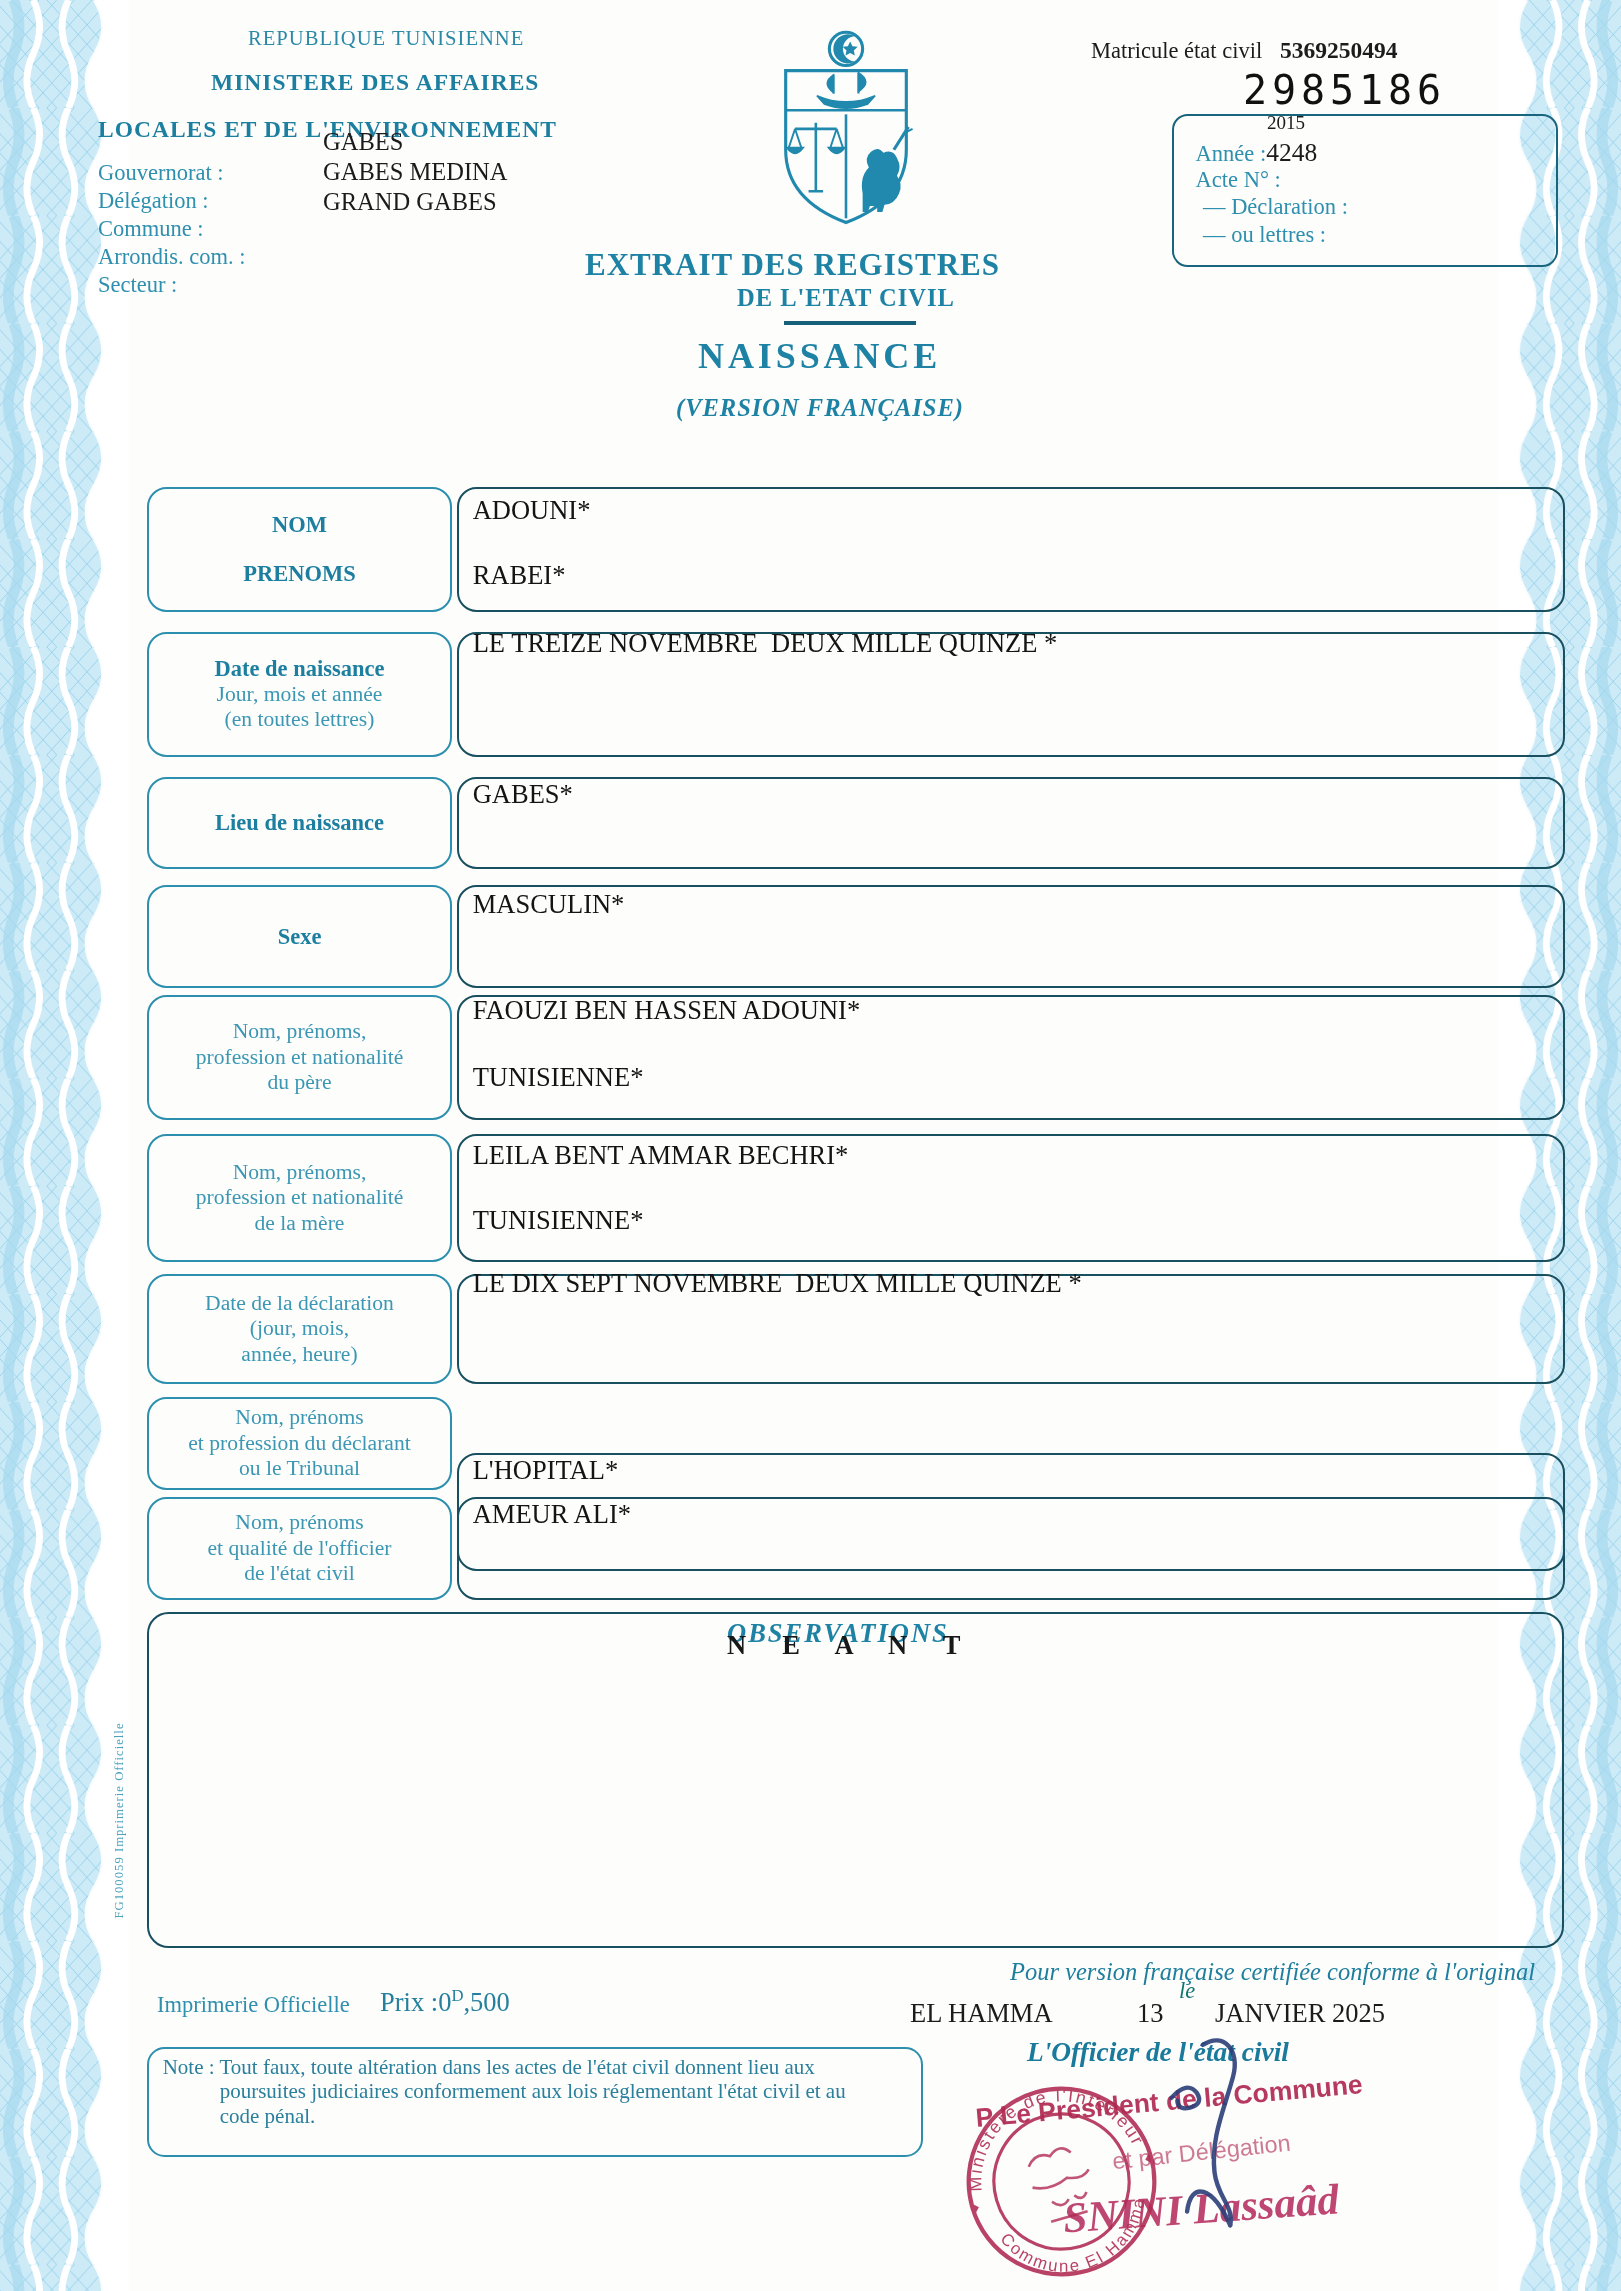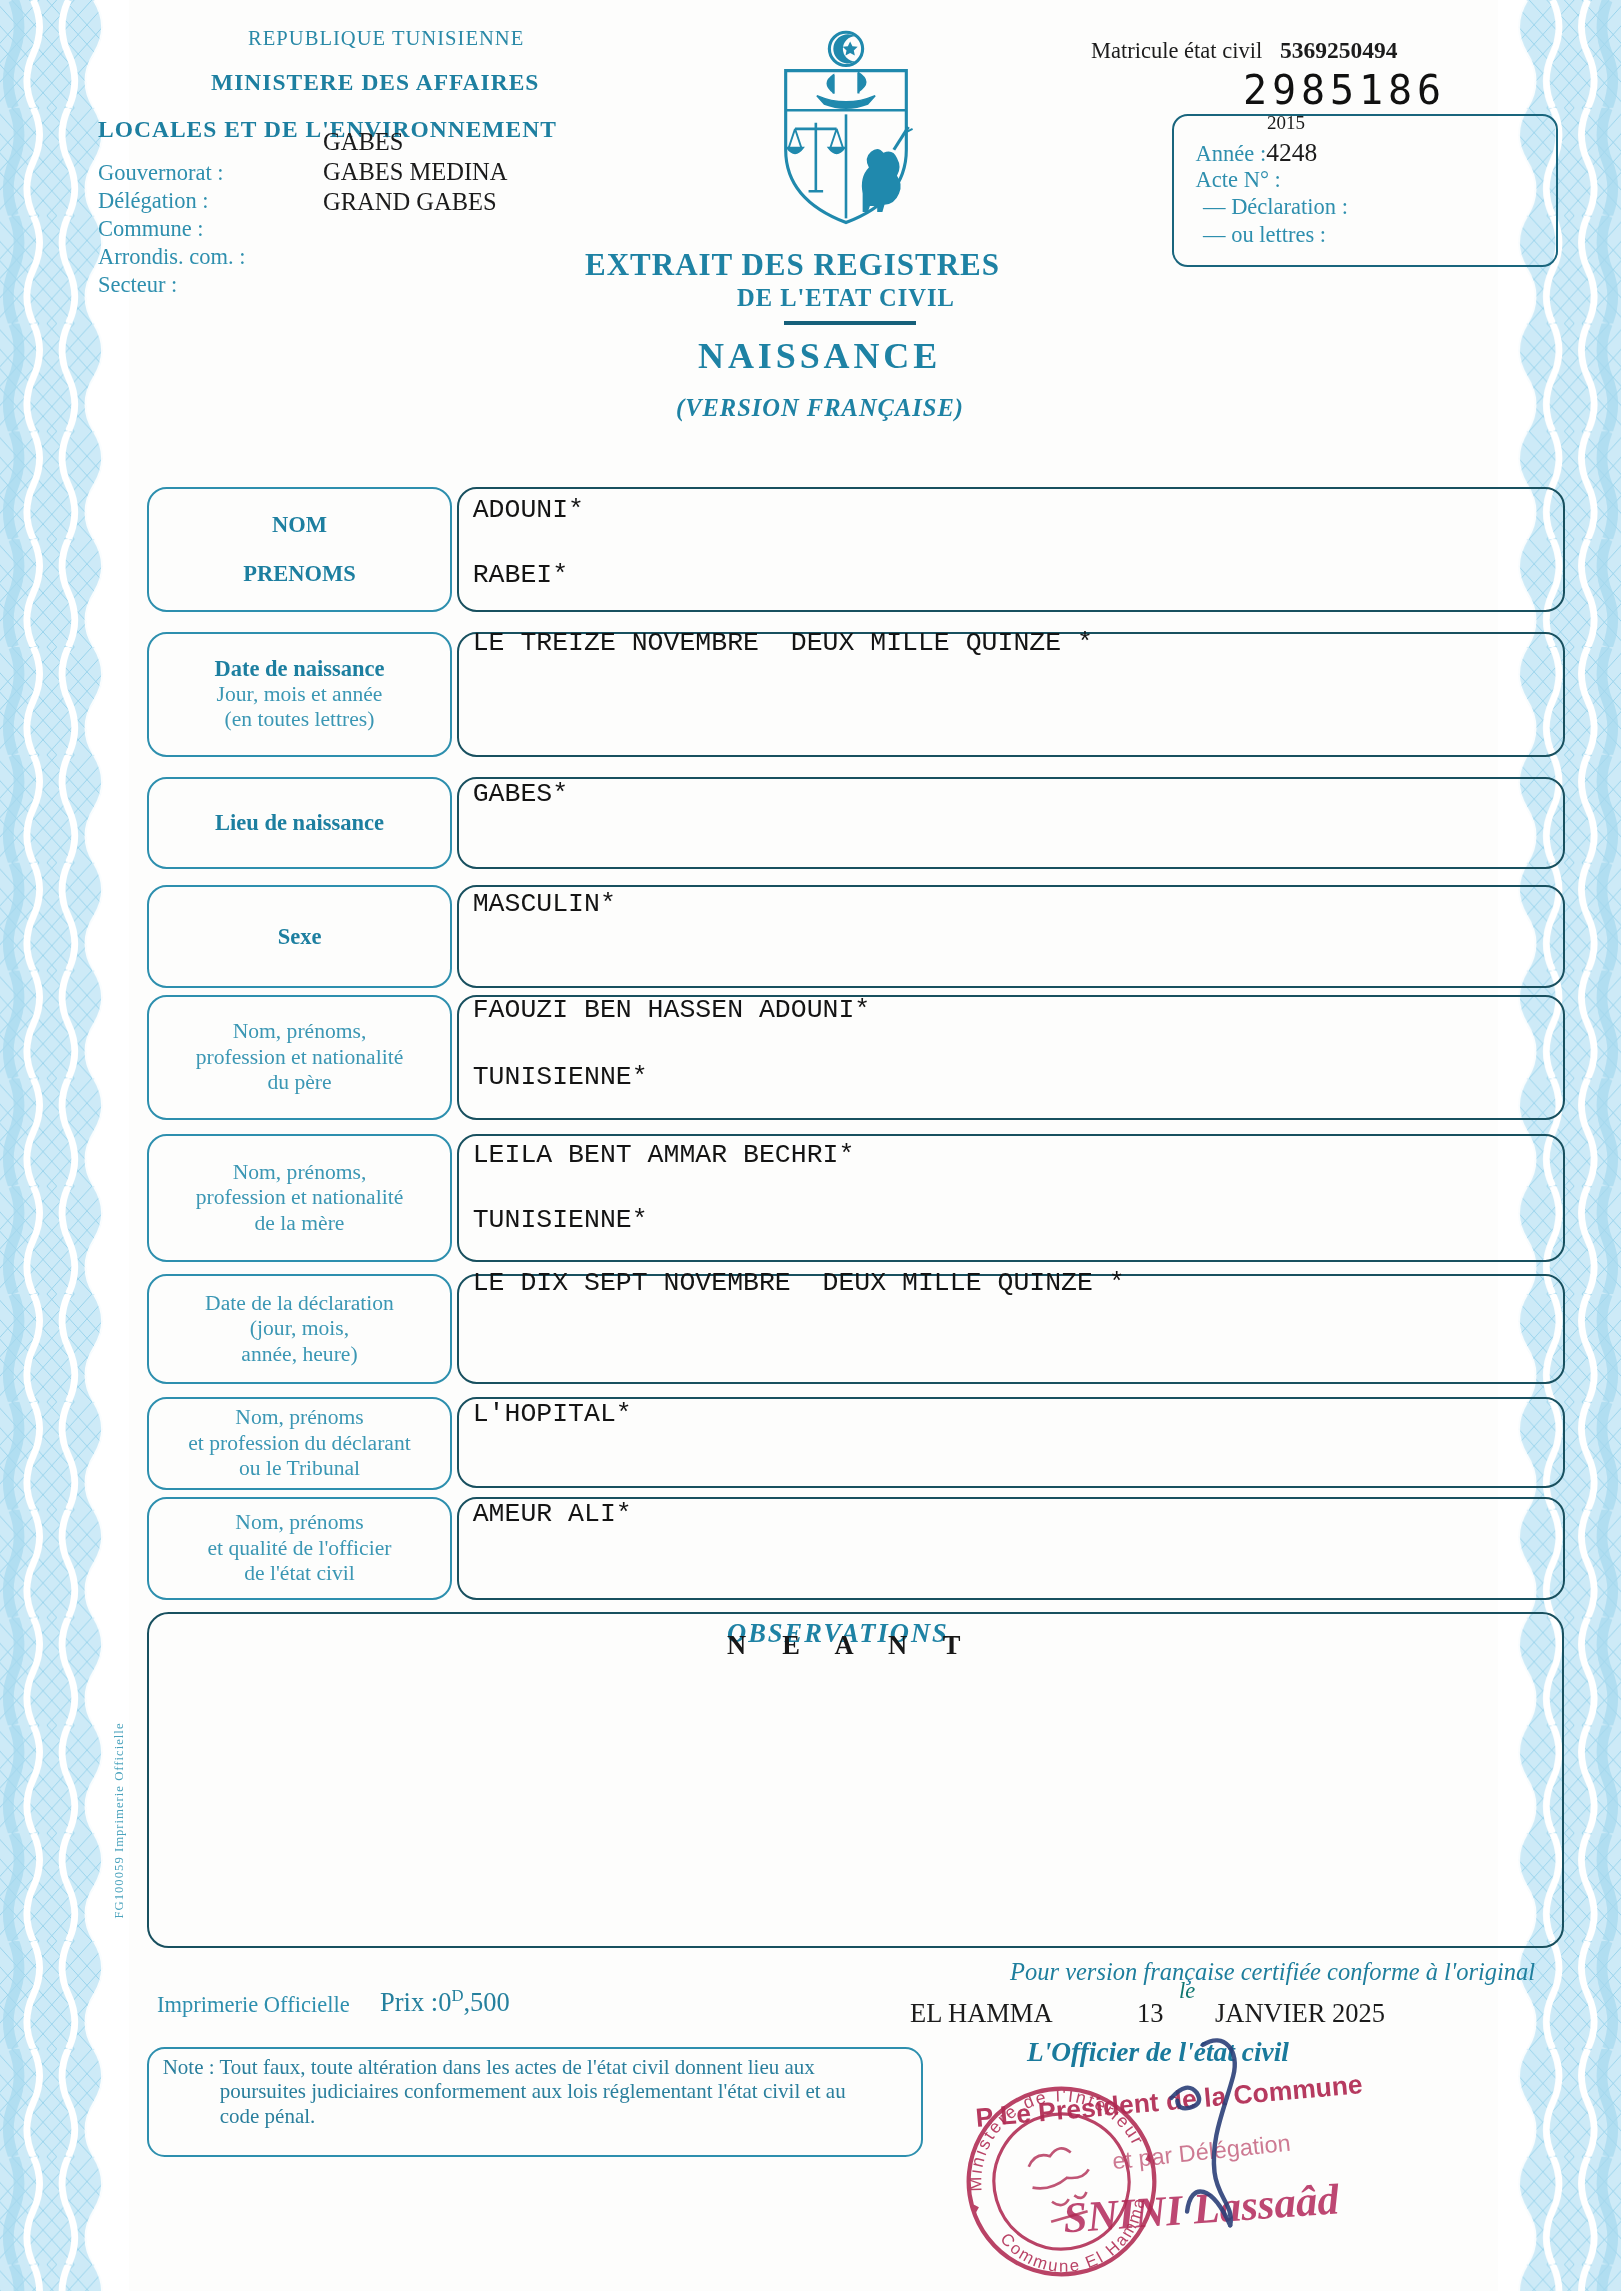--- a/index.html
+++ b/index.html
@@ -27,21 +27,20 @@
   .title-rule{background:#16607a;height:3.9px;}
   
   .lbox{
     position:absolute;left:147px;width:305px;border:2.9px solid #2d8fae;border-radius:19.6px;
     display:flex;flex-direction:column;align-items:center;justify-content:center;
     box-sizing:border-box;padding:3.9px 7.8px;
   }
   .vbox{
     position:absolute;left:457px;width:1108px;border:2.9px solid #18505f;border-radius:19.6px;
     box-sizing:border-box;
-    font-family:Liberation Mono, monospace;
   }
   .lb{text-align:center;color:#3b97b4;font-size:21.6px;line-height:25.5px;}
   .lb.b{font-weight:bold;color:#1d7fa0;font-size:22.5px;}
   .gap .lb{margin:11.8px 0;}
   .val{position:absolute;left:13.7px;font-size:26.5px;white-space:pre;color:#141414;}
   
   .obs-box{position:absolute;left:147px;width:1417px;border:2.9px solid #18505f;border-radius:21.6px;box-sizing:border-box;}
   .obs-title{font-size:26.5px;font-weight:bold;font-style:italic;letter-spacing:2px;color:#1e82a4;}
   .obs-value{font-size:26.5px;font-weight:bold;letter-spacing:14.7px;color:#181818;}
   
@@ -221,21 +220,21 @@
   </div>
   <div class="vbox" style="top:1274px;height:110px">
     <div class="val" style="top:-7.8px">LE DIX SEPT NOVEMBRE  DEUX MILLE QUINZE *</div>
   </div>
 
   <div class="lbox" style="top:1397px;height:93px">
     <div class="lb">Nom, prénoms</div>
     <div class="lb">et profession du déclarant</div>
     <div class="lb">ou le Tribunal</div>
   </div>
-  <div class="vbox" style="top:1397px;height:91px">
+  <div class="vbox" style="top:1453px;height:118px">
     <div class="val" style="top:0px">L'HOPITAL*</div>
   </div>
 
   <div class="lbox" style="top:1497px;height:103px">
     <div class="lb">Nom, prénoms</div>
     <div class="lb">et qualité de l'officier</div>
     <div class="lb">de l'état civil</div>
   </div>
   <div class="vbox" style="top:1497px;height:103px">
     <div class="val" style="top:0px">AMEUR ALI*</div>

